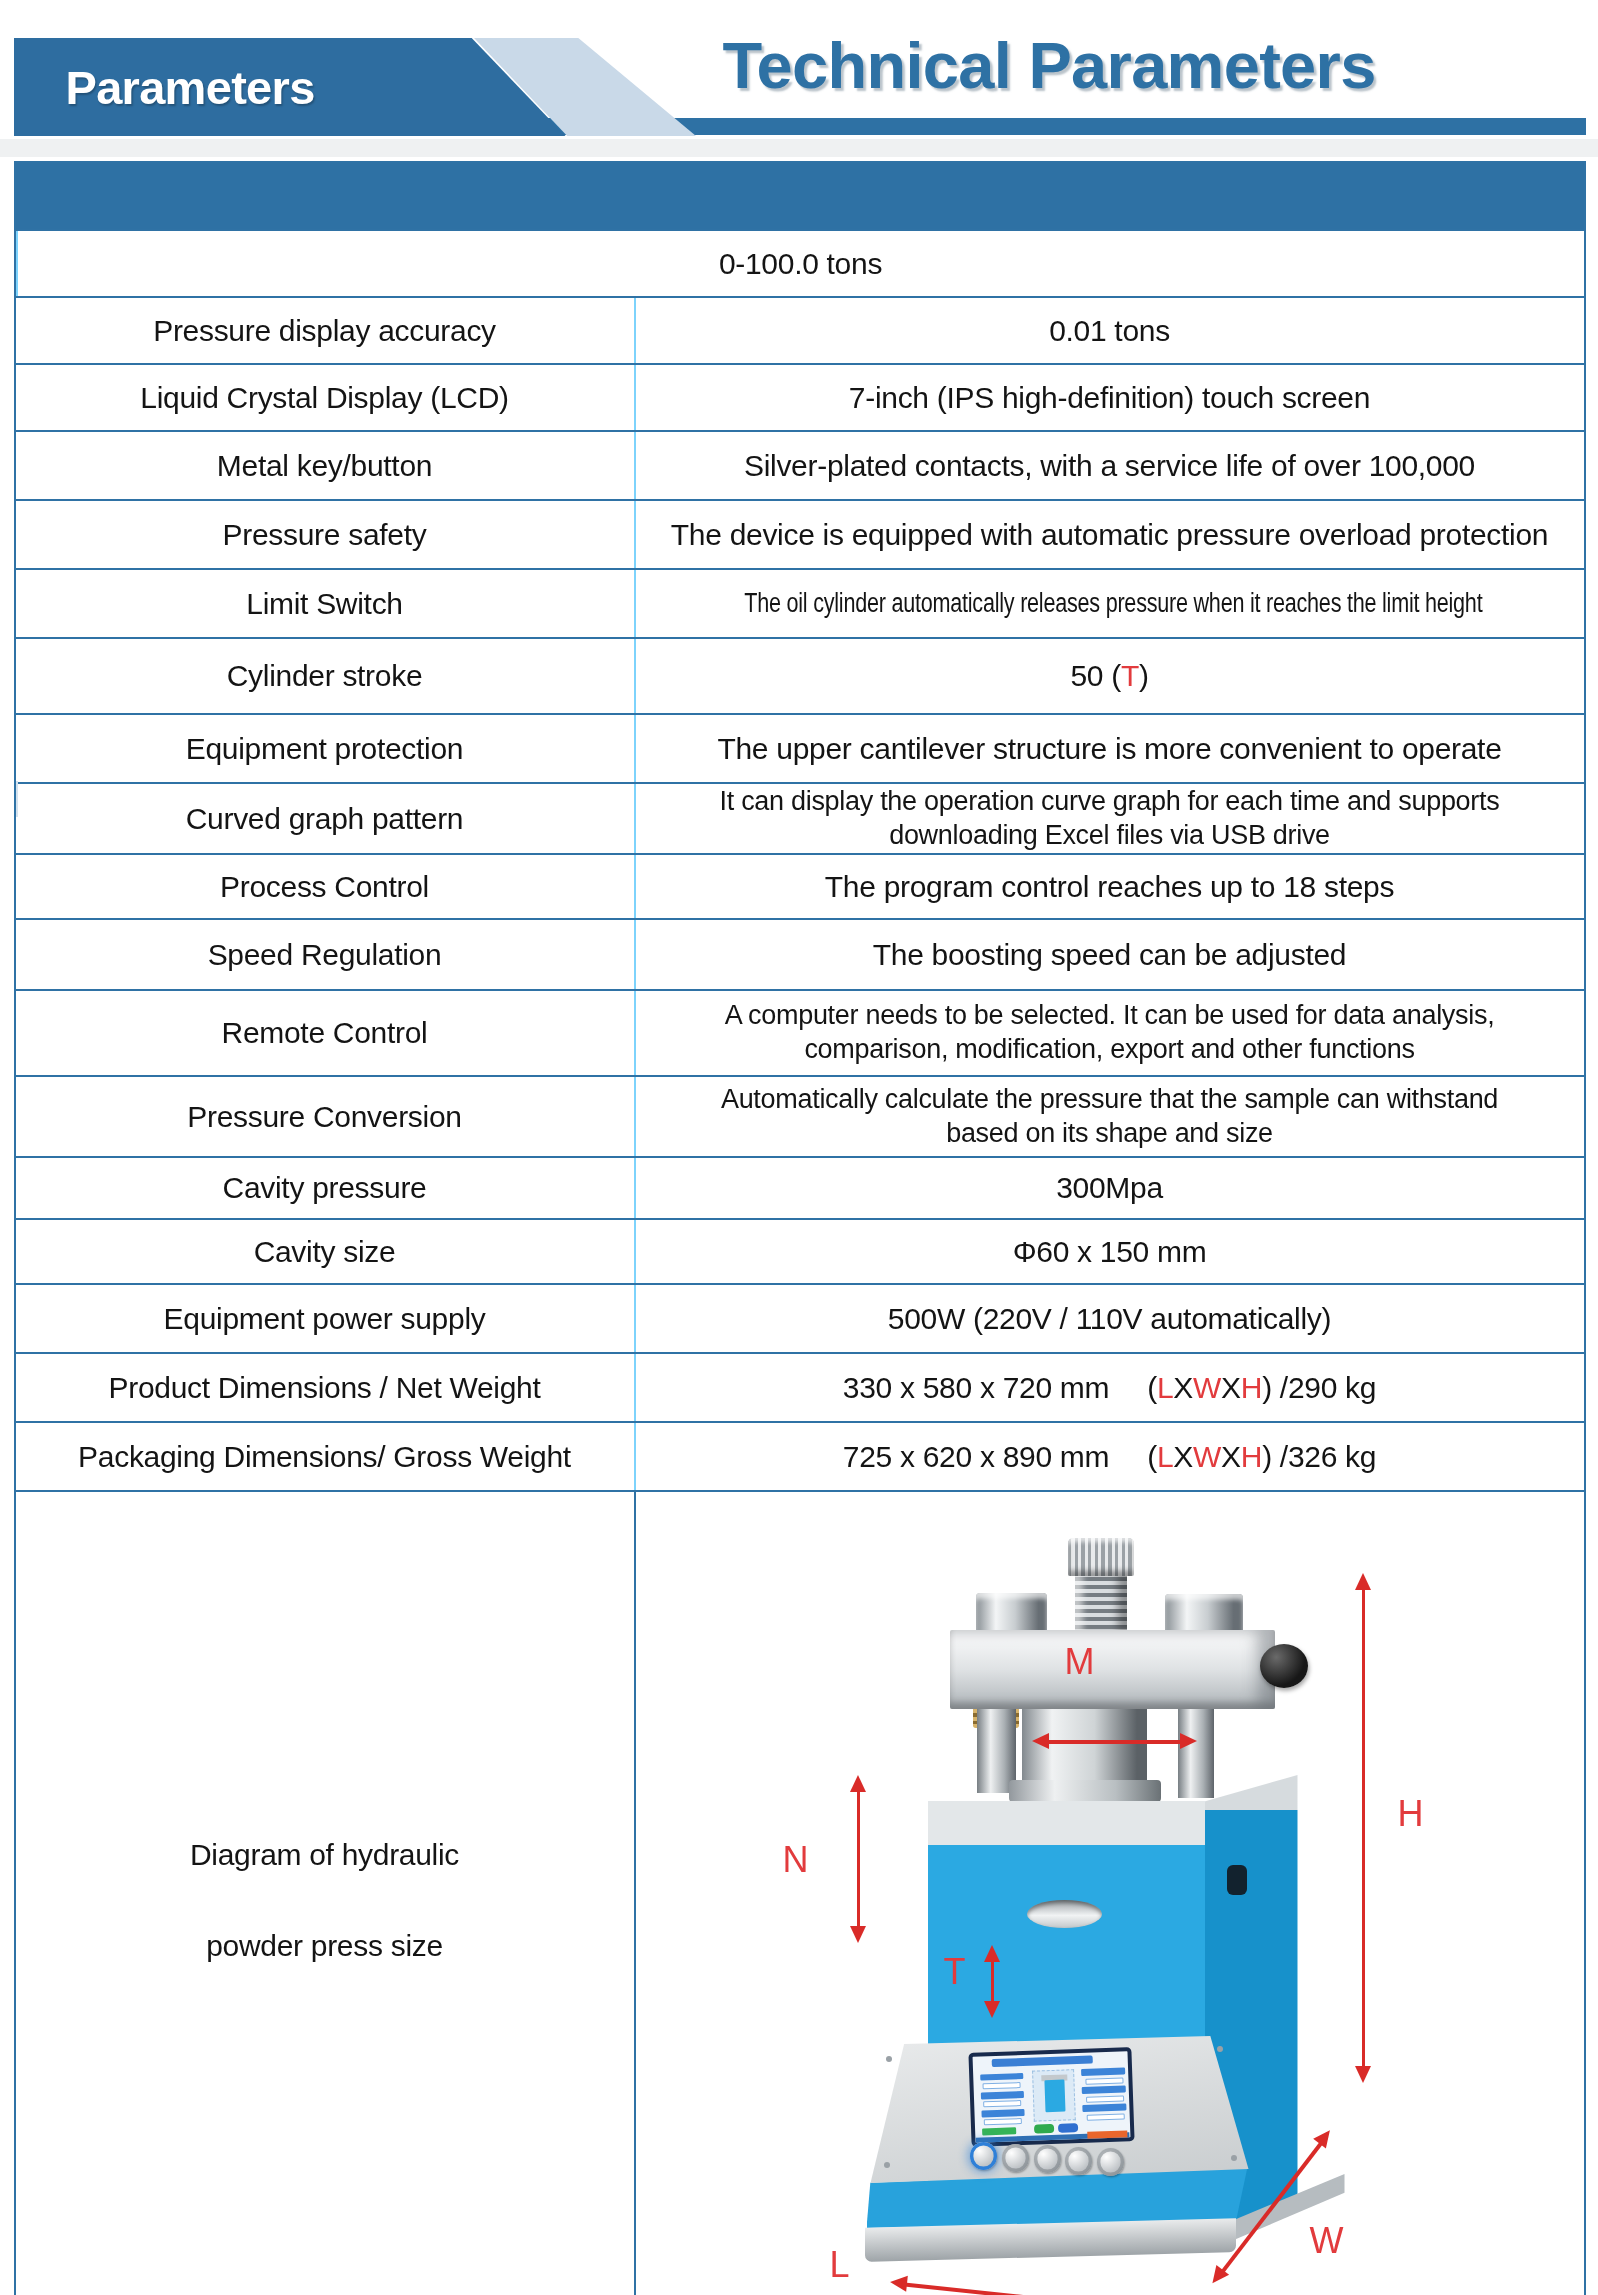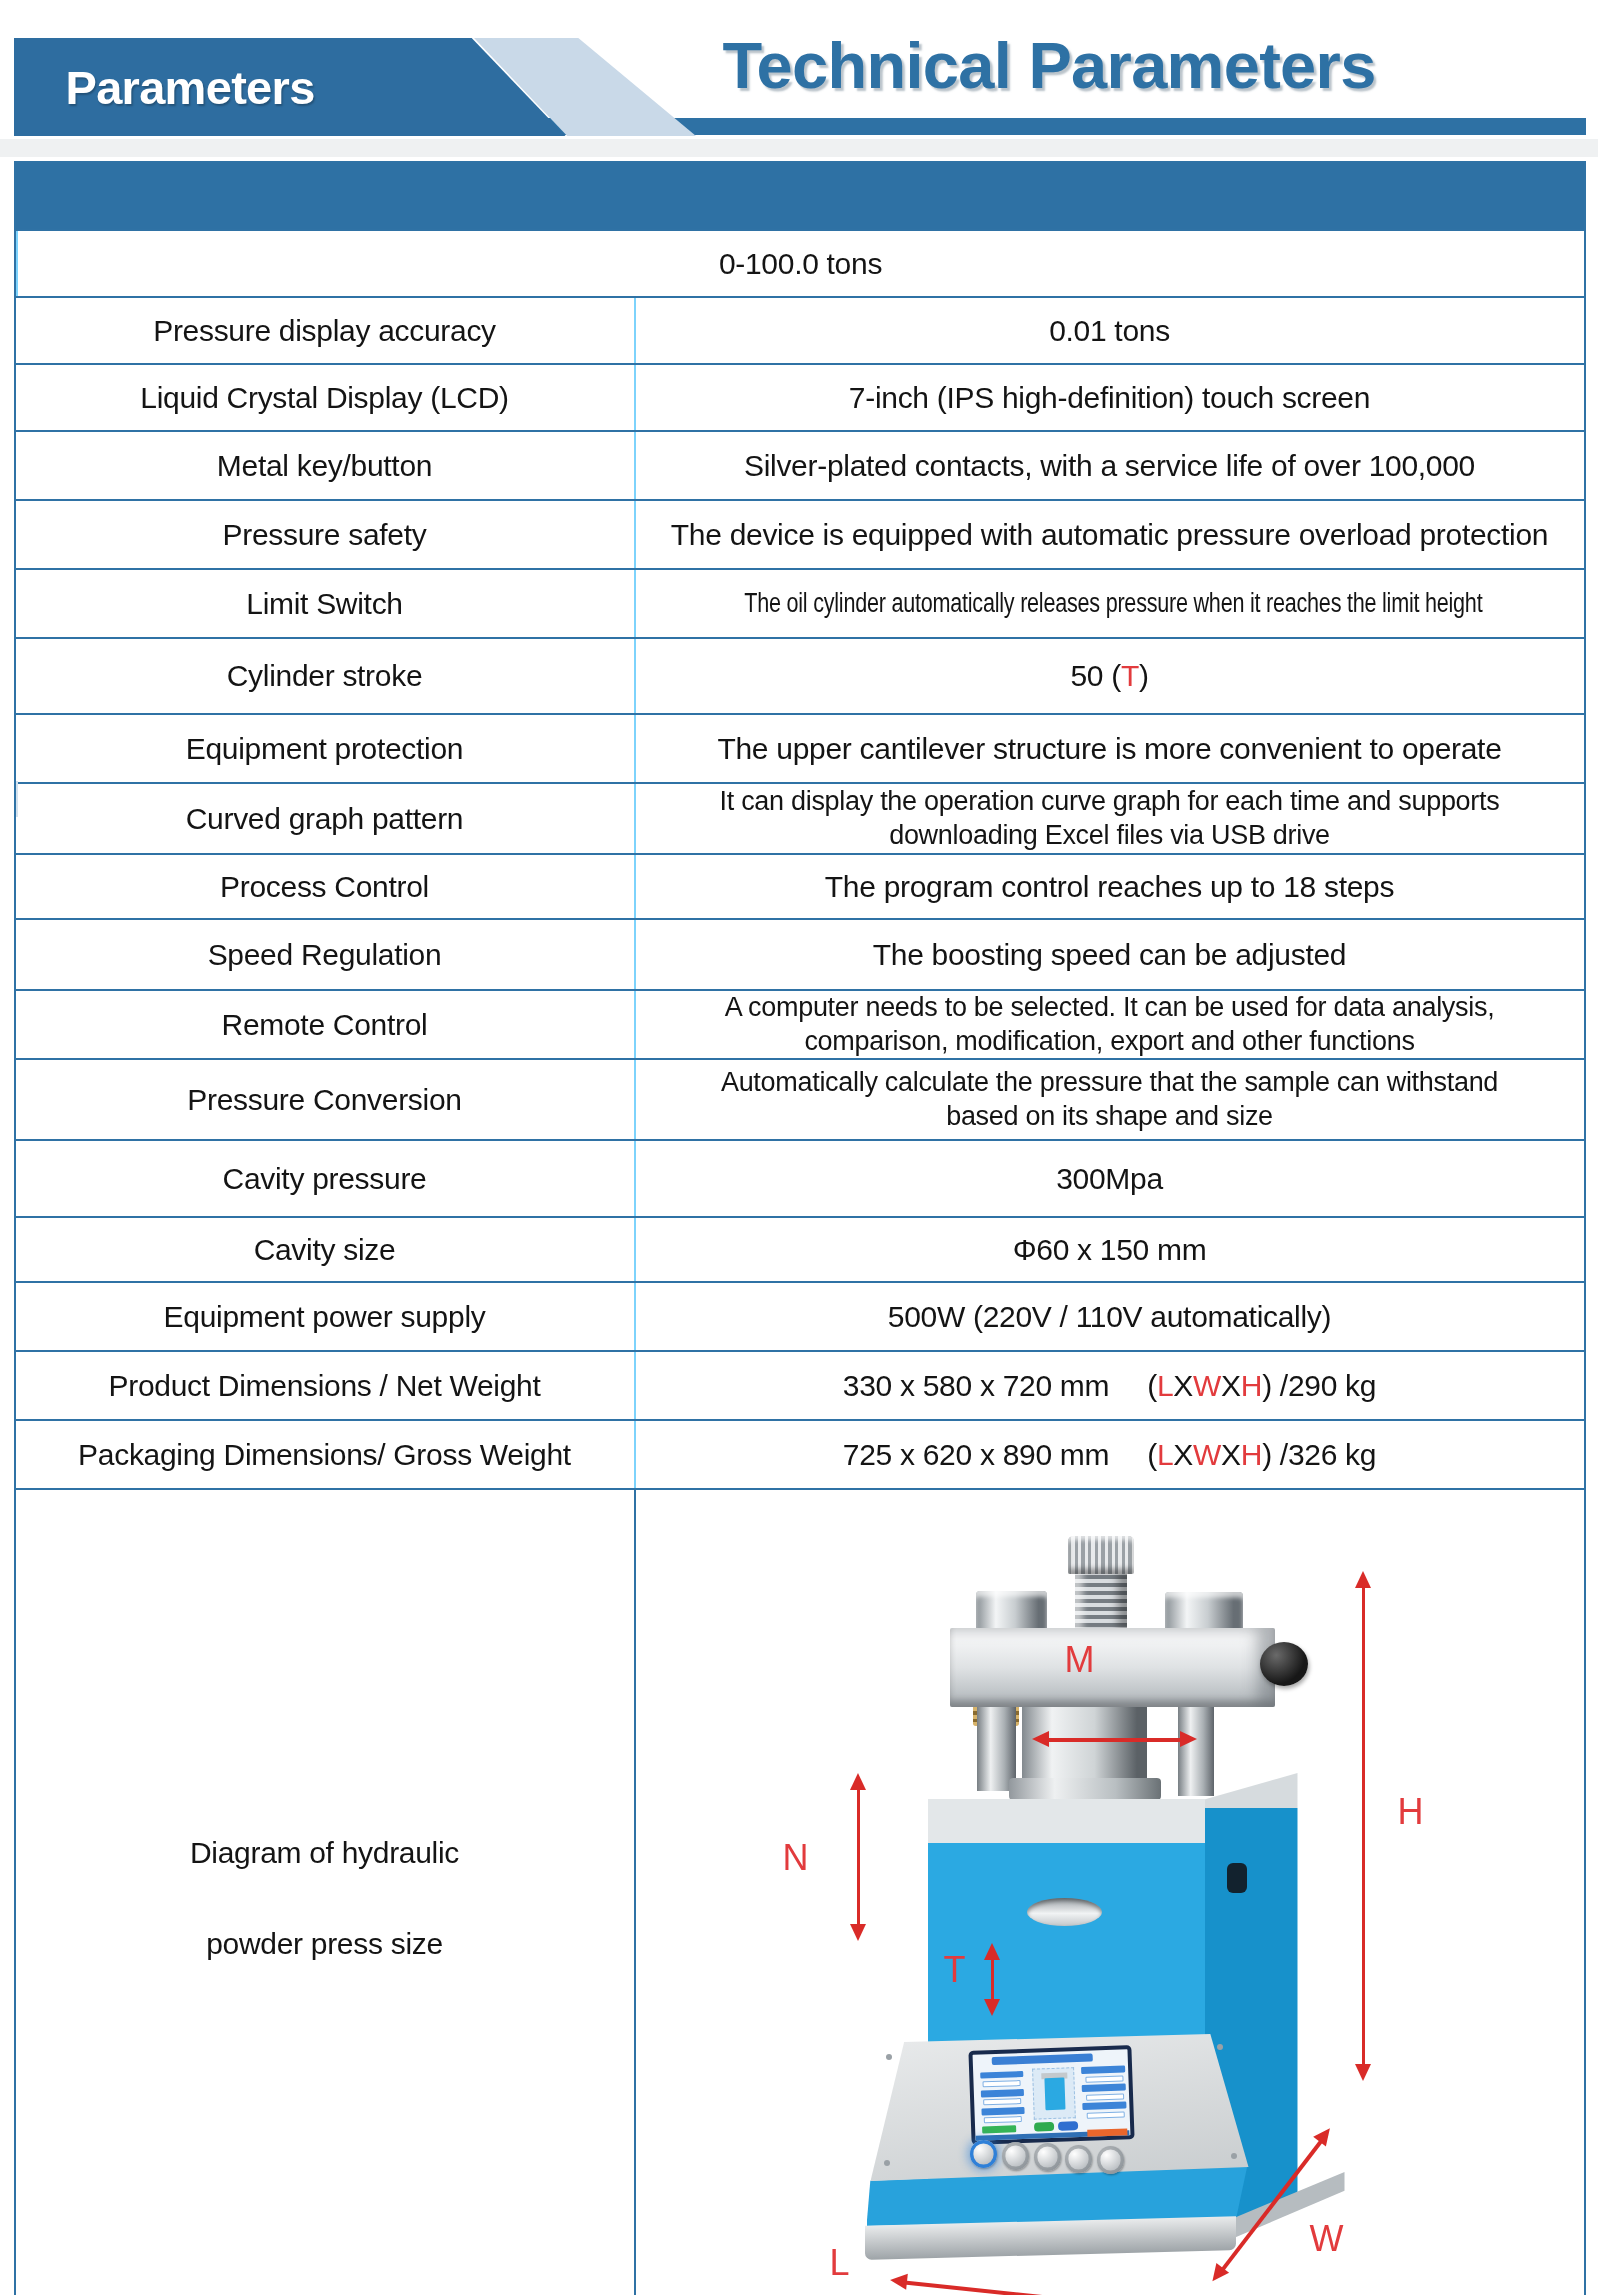--- a/index.html
+++ b/index.html
@@ -196,33 +196,33 @@
   <div class="row" style="height:65px">
     <div class="cell cell-l">Process Control</div>
     <div class="cell cell-r">The program control reaches up to 18 steps</div>
   </div>
 
   <div class="row" style="height:71px">
     <div class="cell cell-l">Speed Regulation</div>
     <div class="cell cell-r">The boosting speed can be adjusted</div>
   </div>
 
-  <div class="row" style="height:69px">
+  <div class="row" style="height:86px">
     <div class="cell cell-l">Remote Control</div>
     <div class="cell cell-r val-small">A computer needs to be selected. It can be used for data analysis,
 comparison, modification, export and other functions</div>
   </div>
 
   <div class="row" style="height:81px">
     <div class="cell cell-l">Pressure Conversion</div>
     <div class="cell cell-r val-small">Automatically calculate the pressure that the sample can withstand
 based on its shape and size</div>
   </div>
 
-  <div class="row" style="height:77px">
+  <div class="row" style="height:62px">
     <div class="cell cell-l">Cavity pressure</div>
     <div class="cell cell-r">300Mpa</div>
   </div>
 
   <div class="row" style="height:65px">
     <div class="cell cell-l">Cavity size</div>
     <div class="cell cell-r">Φ60 x 150 mm</div>
   </div>
 
   <div class="row" style="height:69px">

